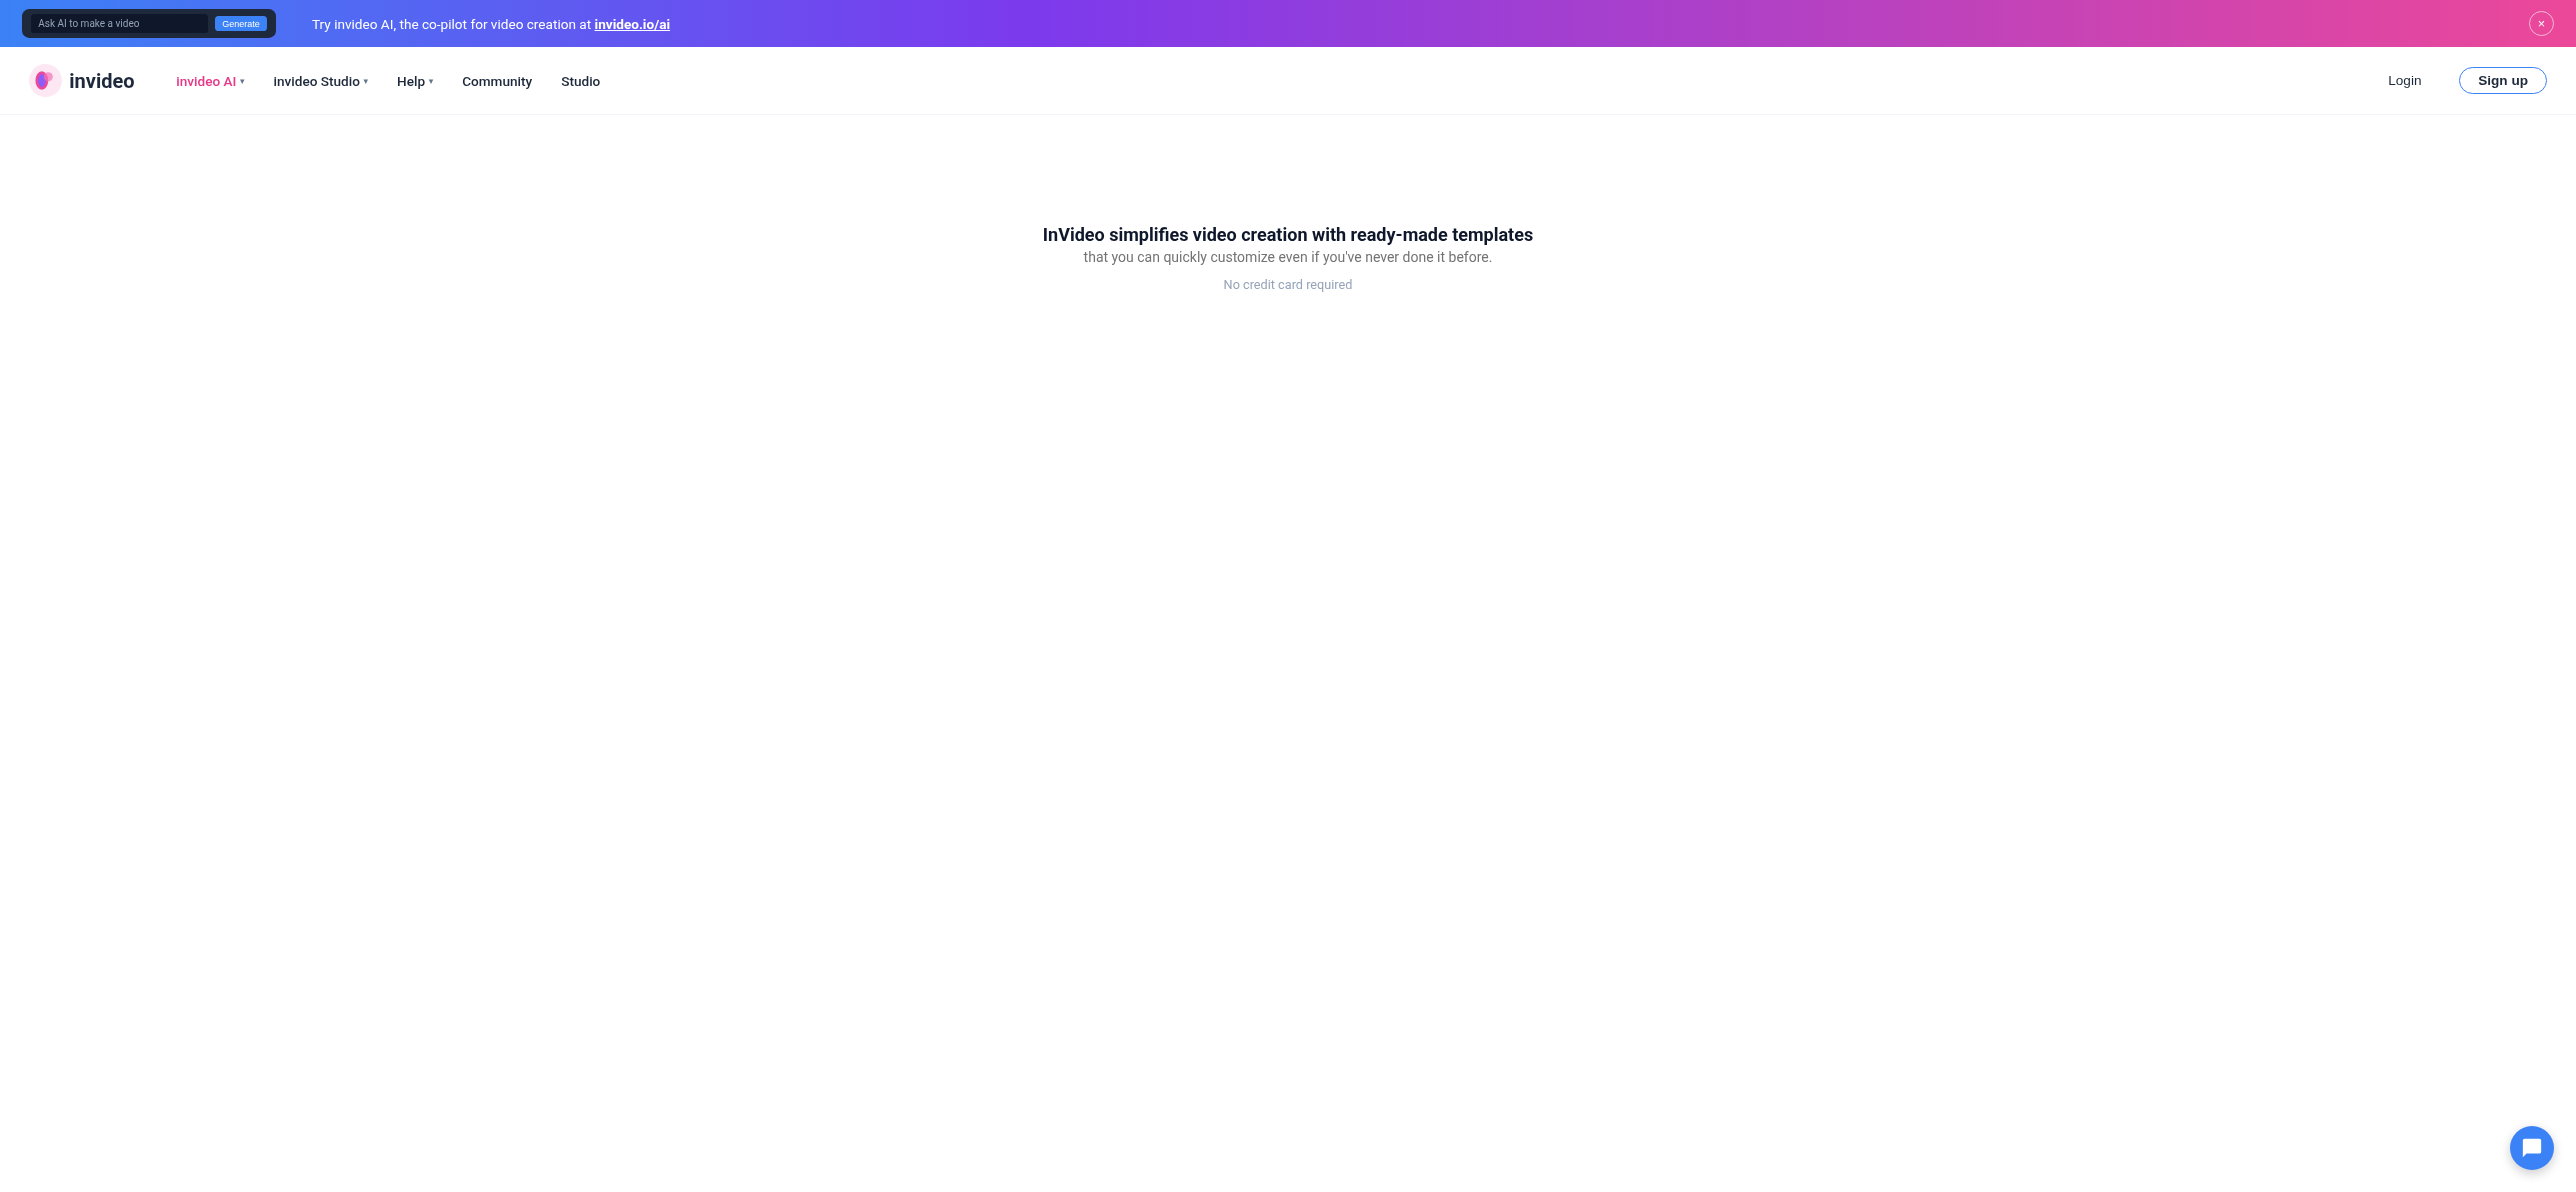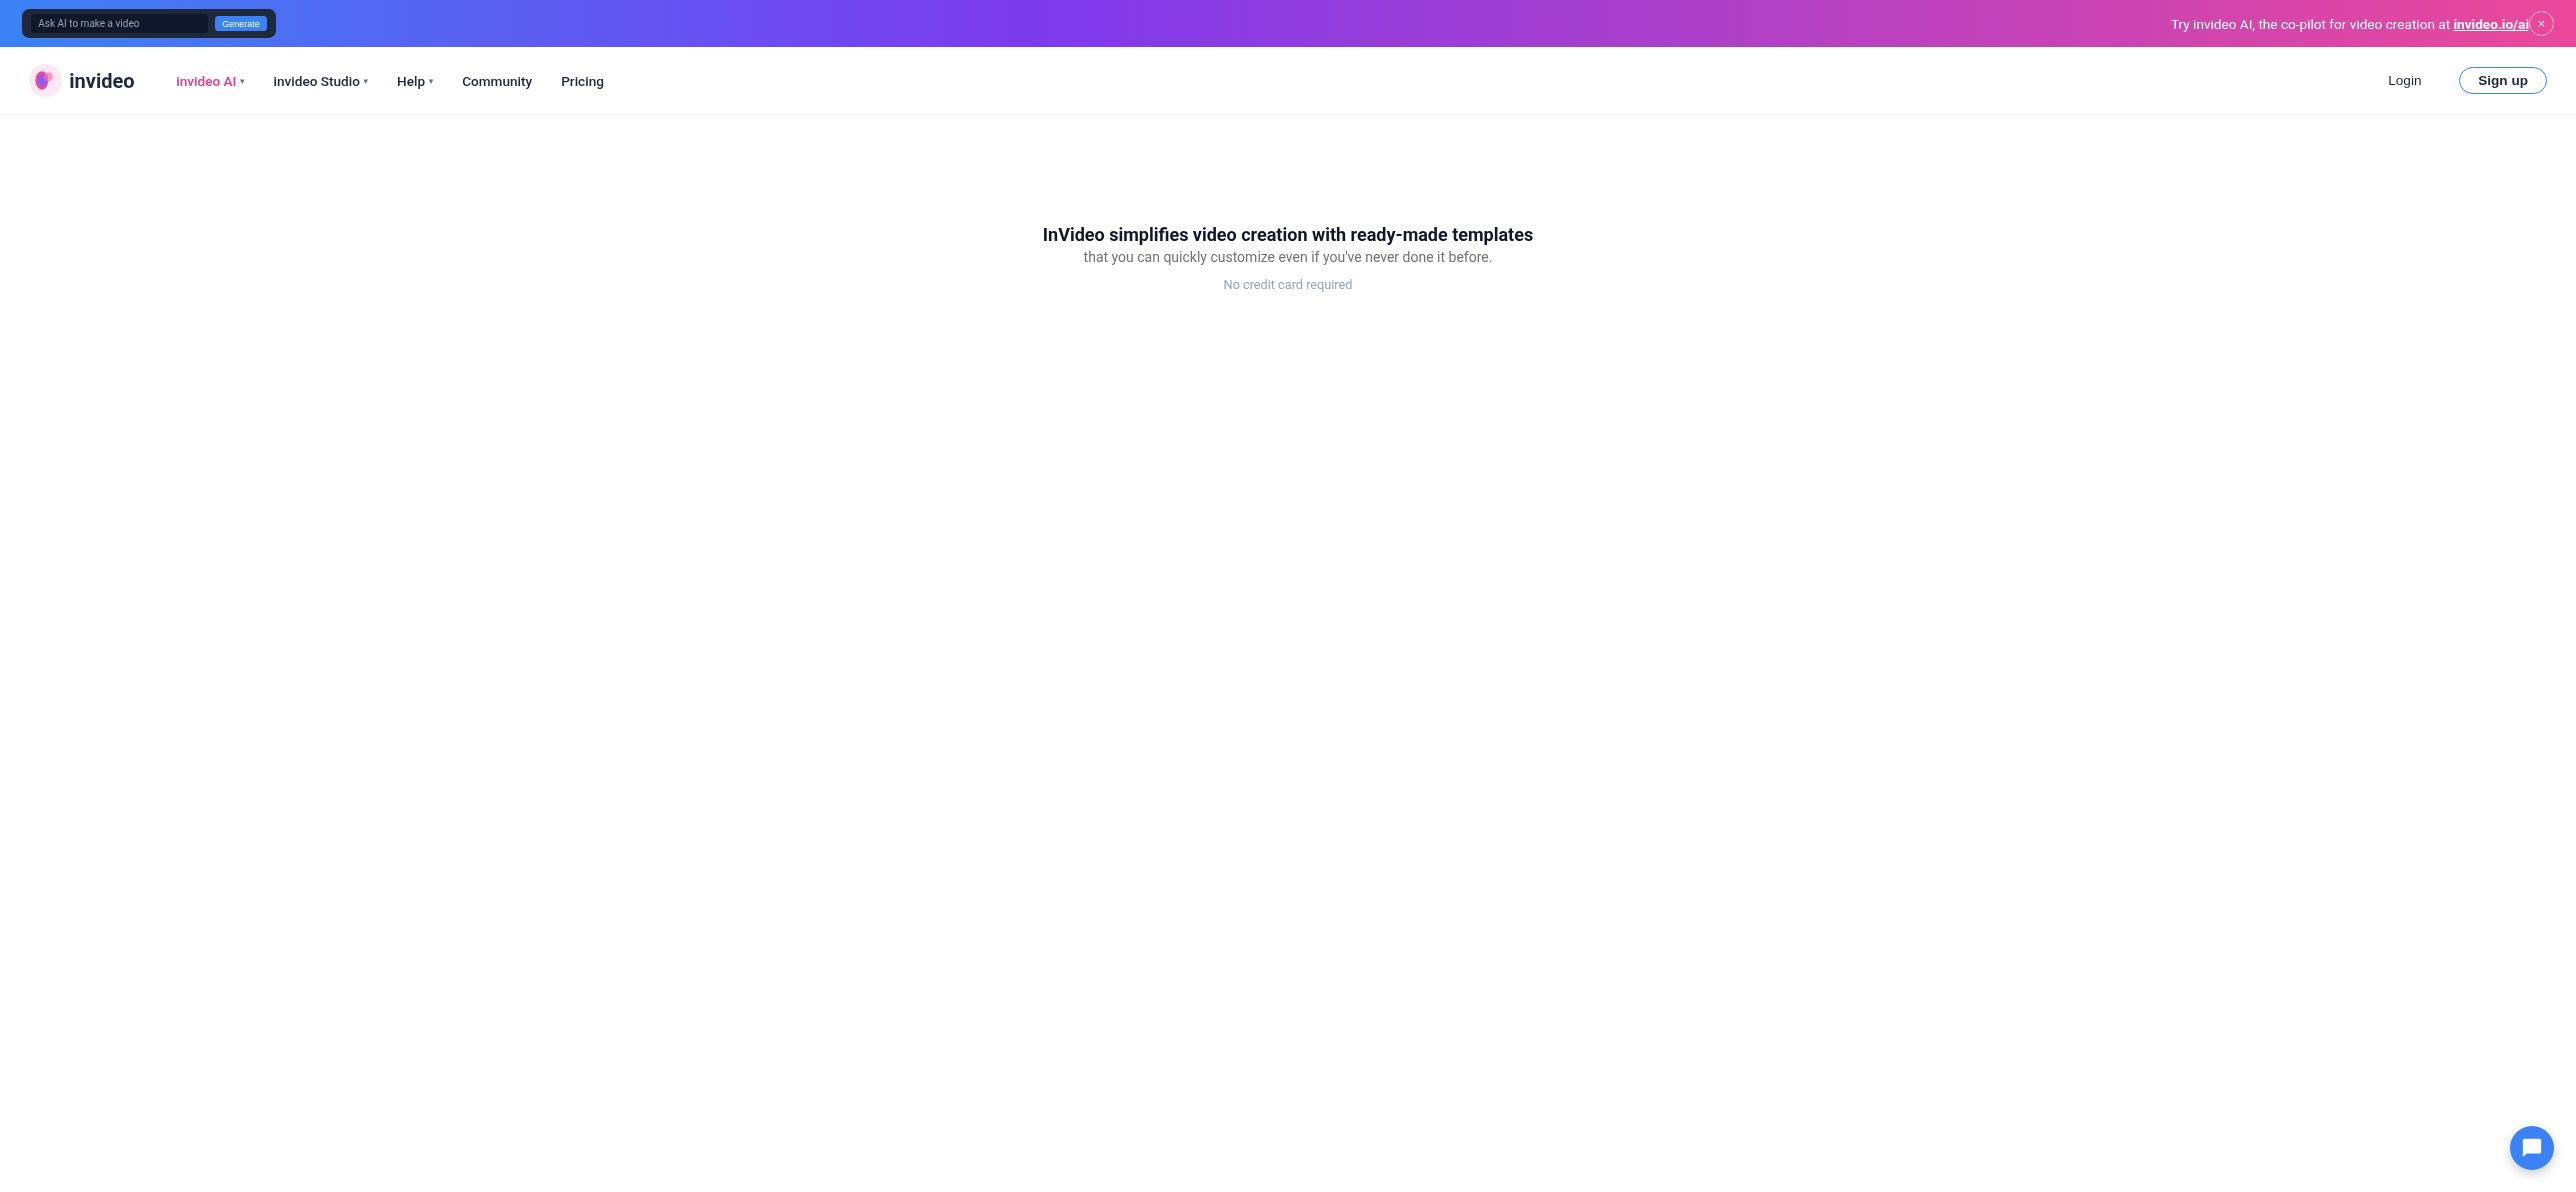--- a/index.html
+++ b/index.html
@@ -39,21 +39,21 @@
       background: #3b82f6;
       color: white;
       border: none;
       border-radius: 3.6px;
       padding: 2.7px 7.3px;
       font-size: 9px;
       cursor: pointer;
     }
     .banner-center {
       flex: 1;
-      text-align: right;
+      text-align: left;
       color: white;
       font-size: 13.6px;
     }
     .banner-center a {
       color: white;
       font-weight: 700;
       text-decoration: underline;
     }
     .banner-close {
       background: none;
@@ -254,21 +254,21 @@
       <span class="nav-chevron">▾</span>
     </a>
     <a class="nav-item" href="#">
       <span>Help</span>
       <span class="nav-chevron">▾</span>
     </a>
     <a class="nav-item" href="#">
       <span>Community</span>
     </a>
     <a class="nav-item" href="#">
-      <span>Pricing</span>
+      <span>Studio</span>
     </a>
   </div>
 
   <div class="nav-right">
     <button class="btn-login">Login</button>
     <button class="btn-signup">Sign up</button>
   </div>
 </nav>
 
 <section class="hero">

